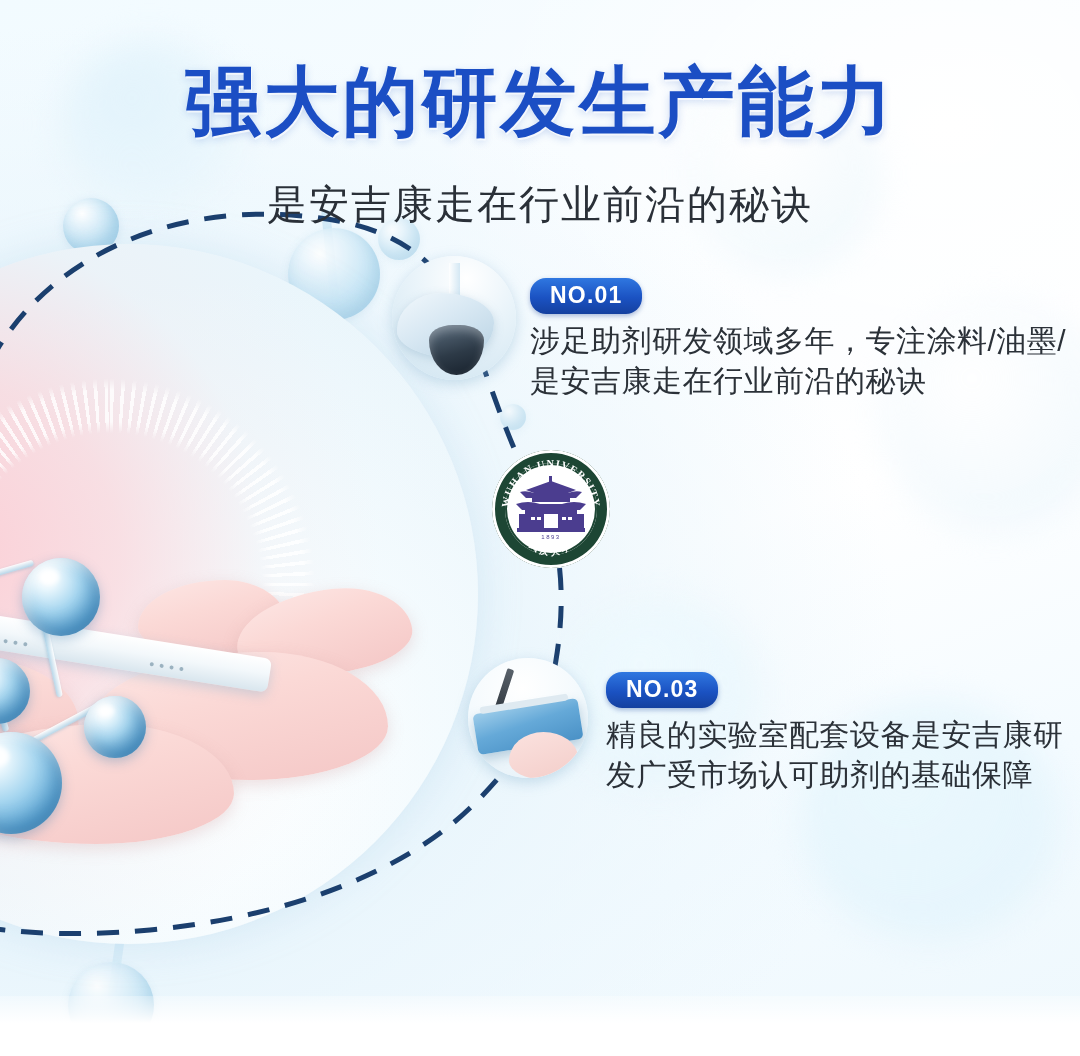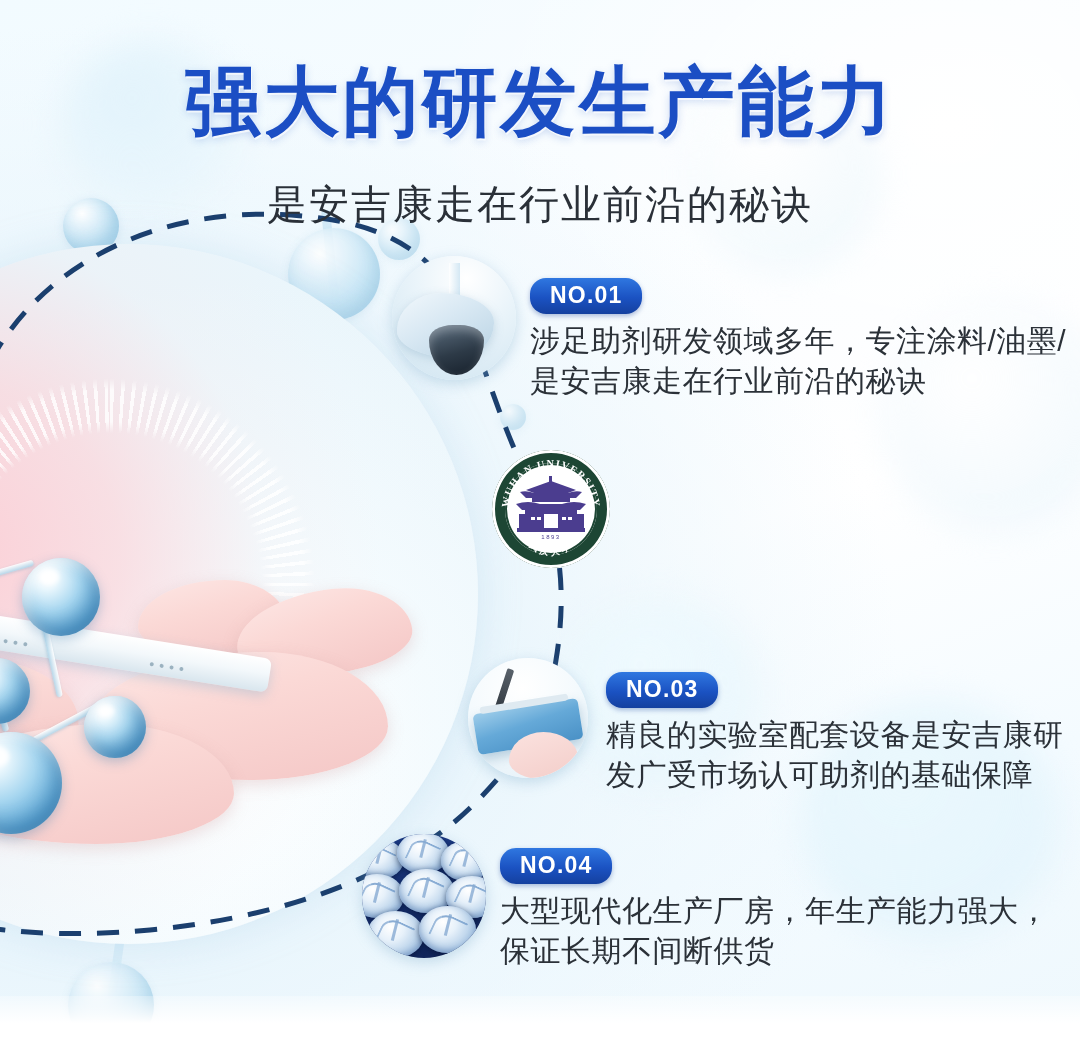--- a/index.html
+++ b/index.html
@@ -369,34 +369,15 @@
         <div class="palm"></div>
       </div>
     </div>
     <div class="ftext" style="margin-left:18px;margin-top:14px;">
       <span class="badge">NO.03</span>
       <div class="fdesc">精良的实验室配套设备是安吉康研
 发广受市场认可助剂的基础保障</div>
     </div>
   </div>
 
-  <div class="feature" style="left:362px;top:834px;">
-    <div class="fphoto" style="width:124px;height:124px;">
-      <div class="art art-drums">
-        <div class="drum" style="left:-6%;top:4%;width:40%;height:32%;"></div>
-        <div class="drum" style="left:28%;top:-2%;width:42%;height:34%;"></div>
-        <div class="drum" style="left:64%;top:6%;width:40%;height:32%;"></div>
-        <div class="drum" style="left:-10%;top:32%;width:44%;height:36%;"></div>
-        <div class="drum" style="left:30%;top:28%;width:44%;height:36%;"></div>
-        <div class="drum" style="left:68%;top:34%;width:42%;height:34%;"></div>
-        <div class="drum" style="left:4%;top:62%;width:46%;height:38%;"></div>
-        <div class="drum" style="left:46%;top:58%;width:46%;height:38%;"></div>
-      </div>
-    </div>
-    <div class="ftext" style="margin-left:14px;margin-top:14px;">
-      <span class="badge">NO.04</span>
-      <div class="fdesc">大型现代化生产厂房，年生产能力强大，
-保证长期不间断供货</div>
-    </div>
-  </div>
 
   <div id="basestrip"></div>
 </div>
 
 </body></html>

